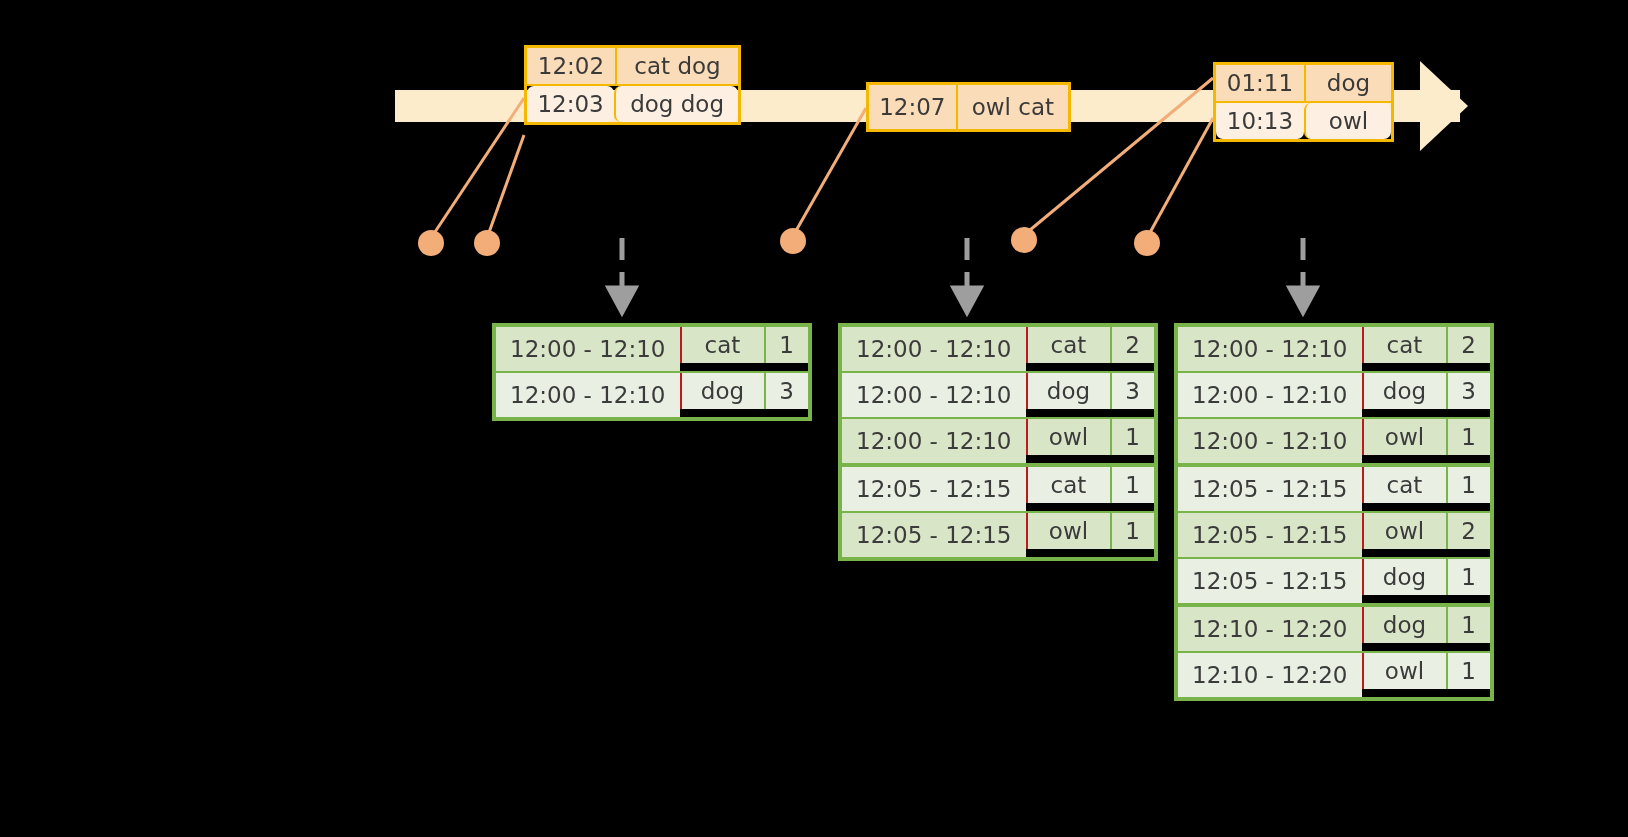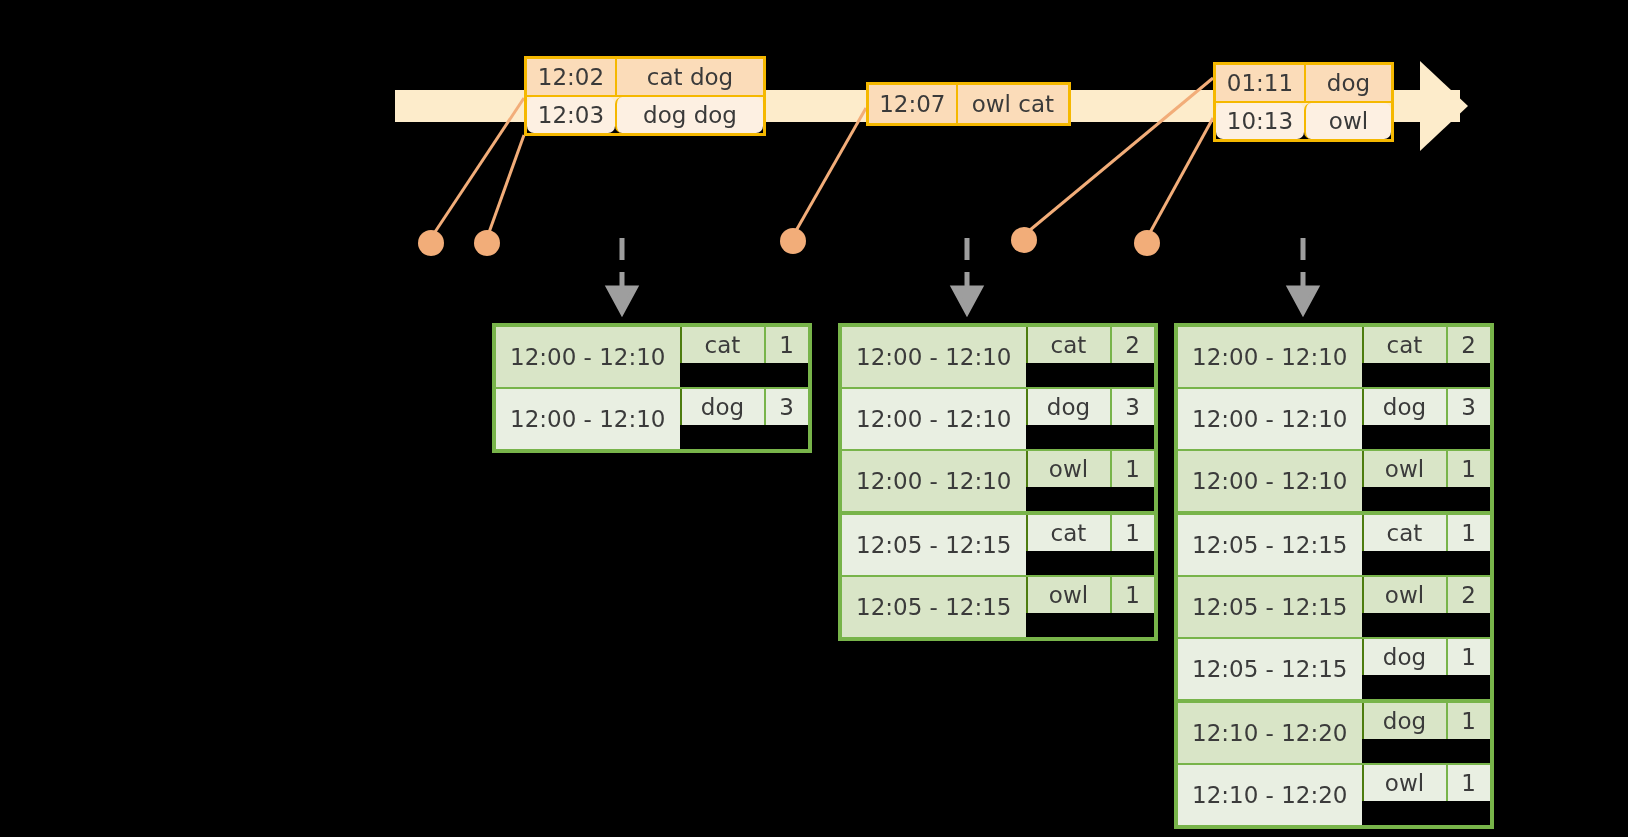--- a/index.html
+++ b/index.html
@@ -31,22 +31,22 @@
   svg.leaders{position:absolute;left:0;top:0;width:1628px;height:837px;
               pointer-events:none;}
 
   
   .rtable{position:absolute;border:4px solid #78b44a;box-sizing:border-box;}
   .rrow{display:flex;}
   .rrow + .rrow{border-top:2px solid #78b44a;}
   .rrow.grp{border-top:4px solid #78b44a;}
   .rcell{font-size:23px;color:#3b3b3b;display:flex;align-items:center;
          justify-content:center;height:36px;white-space:nowrap;}
-  .c-win{width:auto;padding:12px 14px;}
-  .c-word{border-left:2px solid #4d7c0f;padding:0 14px;min-width:54px;}
+  .c-win{width:auto;padding:4px 14px;}
+  .c-word{border-left:2px solid #b91c1c;padding:0 14px;min-width:54px;}
   .c-cnt{border-left:2px solid #78b44a;width:42px;}
   .odd .rcell{background:#d9e5c7;}
   .even .rcell{background:#e9efe2;}
 </style>
 </head>
 <body>
 
 <div id="stage">
 
   <div class="tl-bar"></div>
@@ -68,32 +68,32 @@
       <polygon points="1290,288 1316,288 1303,312"></polygon>
     </g>
   </svg>
 
   <div class="dot" style="left:418px;top:230px"></div>
   <div class="dot" style="left:474px;top:230px"></div>
   <div class="dot" style="left:780px;top:228px"></div>
   <div class="dot" style="left:1011px;top:227px"></div>
   <div class="dot" style="left:1134px;top:230px"></div>
 
-  <div class="evt" style="left:524px;top:56px;width:242px;height:80px">
+  <div class="evt" style="left:524px;top:45px;width:217px;height:80px">
     <div class="evt-row shade-a">
       <div class="evt-time">12:02</div>
       <div class="evt-words">cat dog</div>
     </div>
     <div class="evt-row shade-b">
       <div class="evt-time">12:03</div>
       <div class="evt-words">dog dog</div>
     </div>
   </div>
 
-  <div class="evt" style="left:866px;top:82px;width:205px;height:44px">
+  <div class="evt" style="left:866px;top:82px;width:205px;height:50px">
     <div class="evt-row shade-a">
       <div class="evt-time">12:07</div>
       <div class="evt-words">owl cat</div>
     </div>
   </div>
 
   <div class="evt" style="left:1213px;top:62px;width:181px;height:80px">
     <div class="evt-row shade-a">
       <div class="evt-time">01:11</div>
       <div class="evt-words">dog</div>

